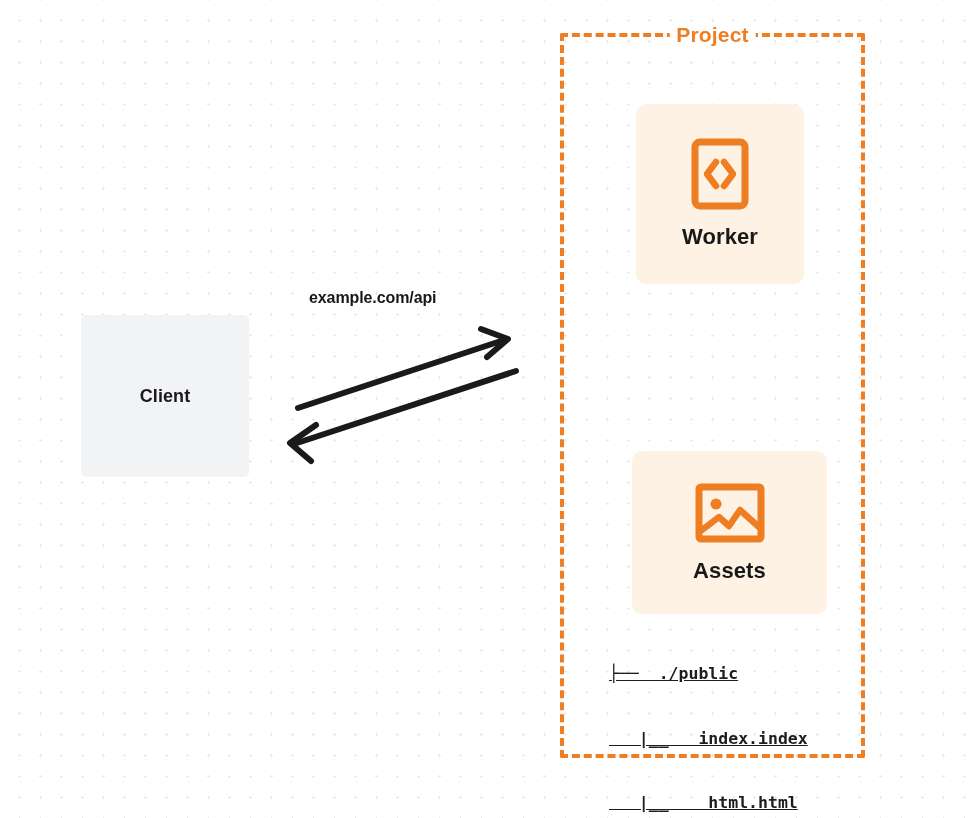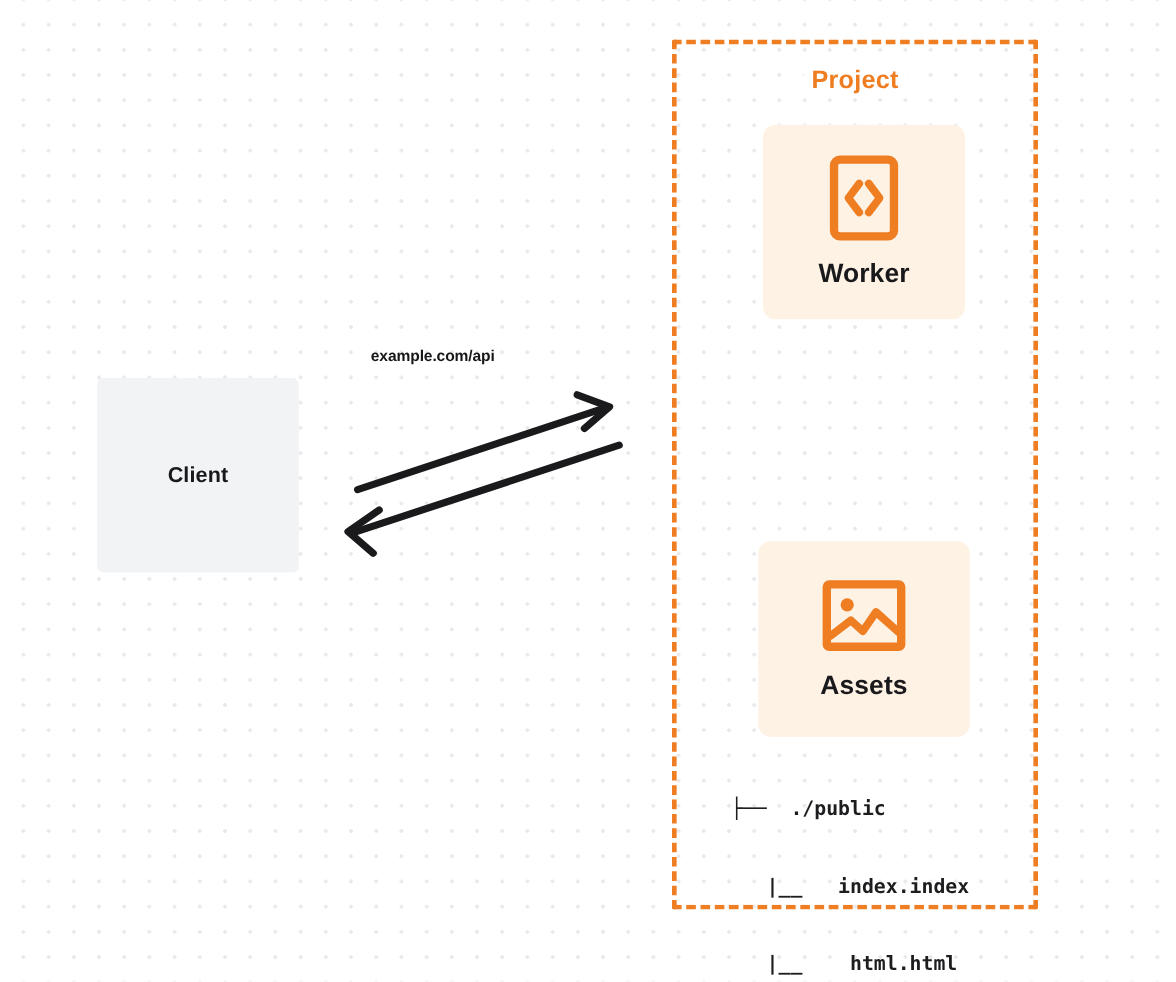--- a/index.html
+++ b/index.html
@@ -51,21 +51,21 @@
     top: 0;
     width: 980px;
     height: 818px;
     pointer-events: none;
   }
 
   .request-label {
     position: absolute;
     left: 309px;
     top: 289px;
-    font-size: 13px;
+    font-size: 16px;
     font-weight: bold;
     color: #17171a;
     letter-spacing: -0.1px;
     white-space: nowrap;
   }
 
   
   .project-box {
     position: absolute;
     left: 560px;
@@ -81,43 +81,42 @@
     left: 50%;
     top: -14px;
     transform: translateX(-50%);
     background-color: #ffffff;
     padding: 0 7px;
     font-size: 21px;
     font-weight: bold;
     color: #ef7d22;
     letter-spacing: 0.2px;
     white-space: nowrap;
-    margin-top: 32px;
   }
 
   
   .service-card {
     position: absolute;
     background-color: #fdf2e4;
     border-radius: 10px;
     display: flex;
     flex-direction: column;
     align-items: center;
     justify-content: center;
   }
   .card-worker {
     left: 72px;
     top: 67px;
     width: 168px;
-    height: 162px;
+    height: 180px;
   }
   .card-assets {
     left: 68px;
     top: 414px;
-    width: 176px;
+    width: 195px;
     height: 163px;
   }
   .service-icon {
     display: block;
     margin-bottom: 14px;
   }
   .service-label {
     font-size: 22px;
     font-weight: bold;
     color: #19191c;
@@ -131,20 +130,21 @@
     top: 583px;
     font-family: "DejaVu Sans Mono", monospace;
     font-size: 16.5px;
     font-weight: bold;
     color: #1d1d20;
     line-height: 21.5px;
     white-space: pre;
   }
   .file-tree .tree-row {
     display: block;
+    text-decoration: underline;
   }
 </style>
 </head>
 <body>
 
 <div id="canvas">
 
   <div class="client-box">
     <span class="client-label">Client</span>
   </div>

